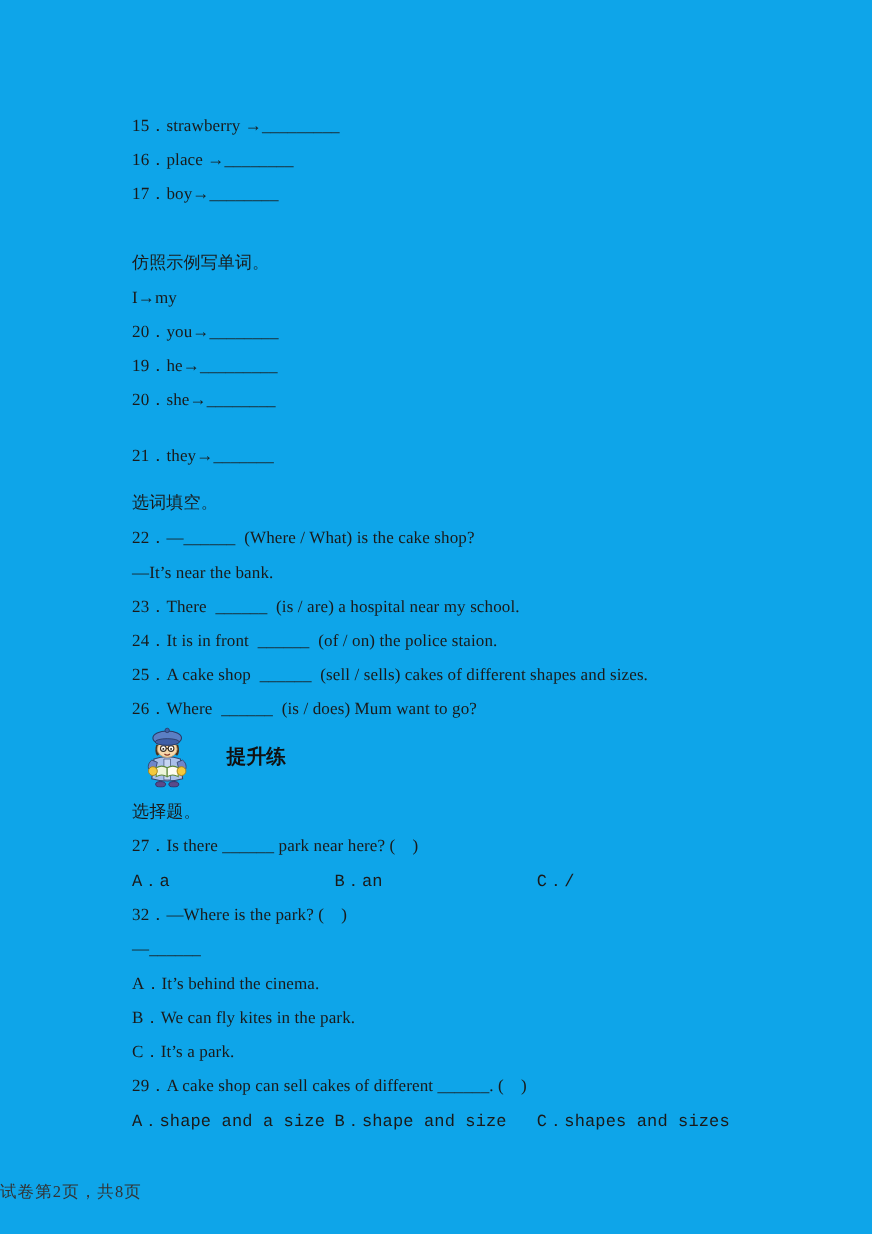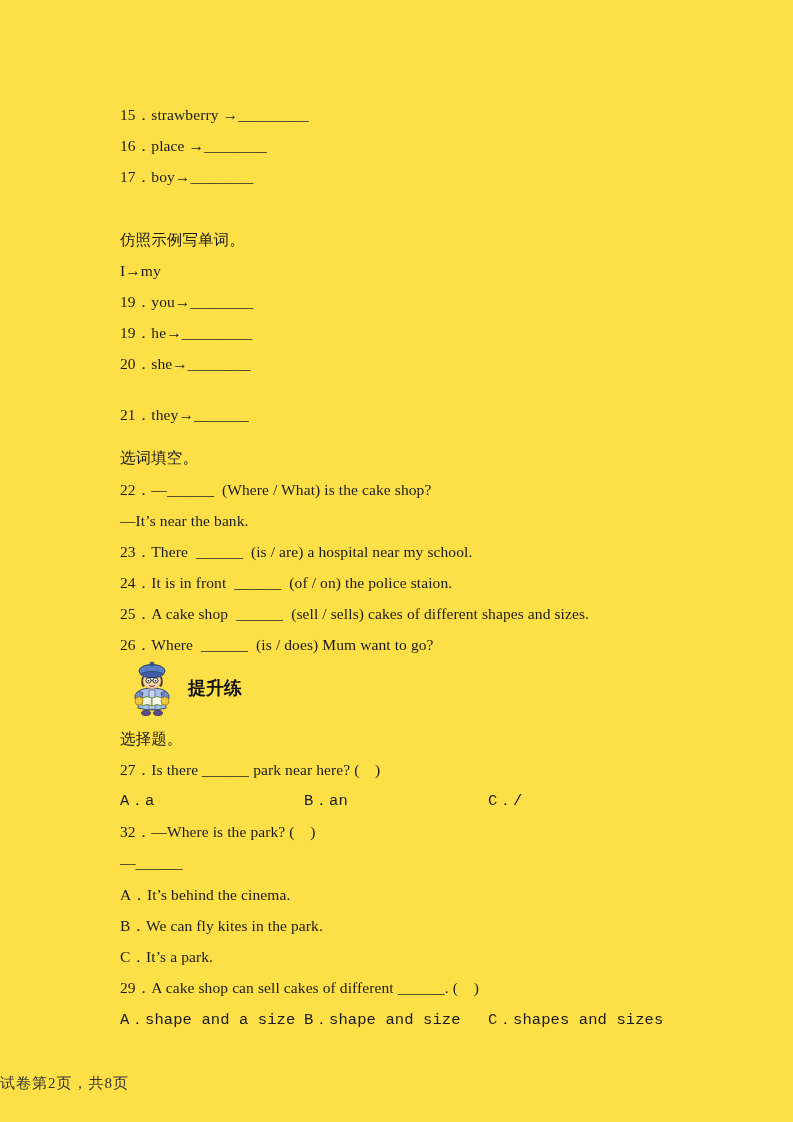--- a/index.html
+++ b/index.html
@@ -4,21 +4,21 @@
 <style>
   html, body {
     margin: 0;
     padding: 0;
     background: #ffffff;
   }
   .page {
     position: relative;
     width: 793px;
     height: 1122px;
-    background: #fde047;
+    background: #0ea5e9;
     overflow: hidden;
     font-family: "Liberation Serif", "DejaVu Serif", serif;
     color: #1a1a1a;
   }
   .ln {
     position: absolute;
     left: 120px;
     right: 60px;
     font-size: 15.5px;
     line-height: 22px;
@@ -43,20 +43,21 @@
     top: 660px;
     display: flex;
     align-items: center;
     gap: 10px;
   }
   .banner .label {
     font-size: 18px;
     font-weight: bold;
     color: #111111;
     font-family: "Liberation Serif", "DejaVu Serif", serif;
+    margin-left: 18px;
   }
   .icon-wrap {
     width: 52px;
     height: 56px;
     display: inline-block;
   }
   .footer {
     position: absolute;
     left: 0;
     top: 1074px;
@@ -71,21 +72,21 @@
 <body>
 
 <div class="page">
 
   <div class="ln" style="top:104px">15．strawberry →_________</div>
   <div class="ln" style="top:135px">16．place →________</div>
   <div class="ln" style="top:166px">17．boy→________</div>
 
   <div class="ln" style="top:229px">仿照示例写单词。</div>
   <div class="ln" style="top:260px">I→my</div>
-  <div class="ln" style="top:291px">19．you→________</div>
+  <div class="ln" style="top:291px">20．you→________</div>
   <div class="ln" style="top:322px">19．he→_________</div>
   <div class="ln" style="top:353px">20．she→________</div>
   <div class="ln" style="top:404px">21．they→_______</div>
 
   <div class="ln" style="top:447px">选词填空。</div>
   <div class="ln" style="top:479px">22．—______  (Where / What) is the cake shop?</div>
   <div class="ln" style="top:510px">—It’s near the bank.</div>
   <div class="ln" style="top:541px">23．There  ______  (is / are) a hospital near my school.</div>
   <div class="ln" style="top:572px">24．It is in front  ______  (of / on) the police staion.</div>
   <div class="ln" style="top:603px">25．A cake shop  ______  (sell / sells) cakes of different shapes and sizes.</div>

